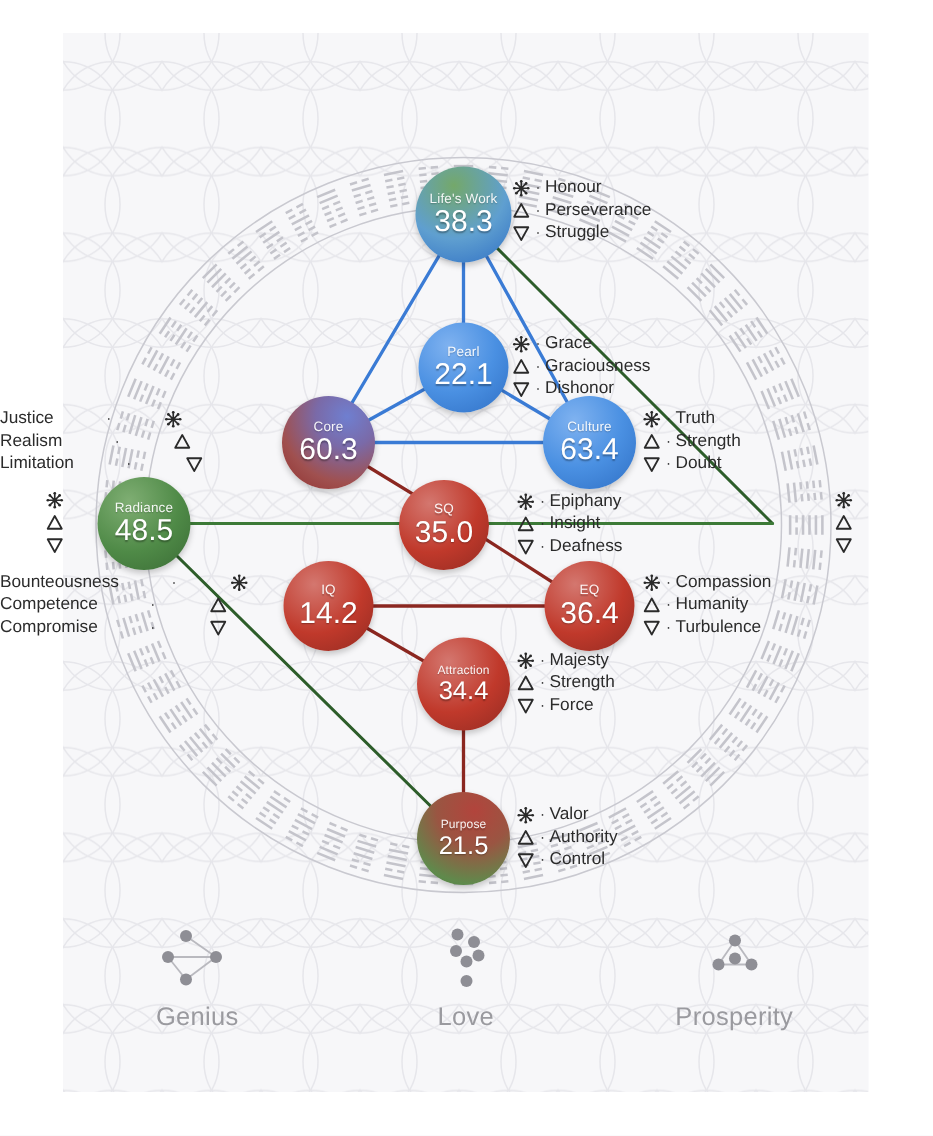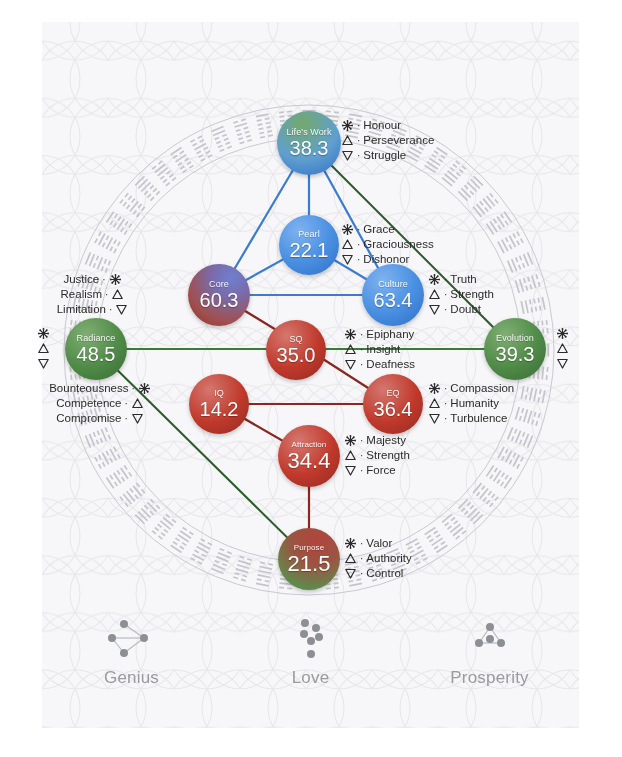--- a/index.html
+++ b/index.html
@@ -25,34 +25,34 @@
   .node{
     position:absolute;border-radius:50%;
     display:flex;flex-direction:column;align-items:center;justify-content:center;
     color:#ffffff;text-align:center;line-height:1;
     box-shadow:0 2px 4px rgba(0,0,0,.22);
   }
   .node .nm{font-size:9px;letter-spacing:.1px;opacity:.93;margin-bottom:1px;
             text-shadow:0 1px 1px rgba(0,0,0,.25);white-space:nowrap;}
   .node .vl{font-size:20px;font-weight:400;text-shadow:0 1px 1px rgba(0,0,0,.3);}
   .node.small .nm{font-size:8px;}
-  .node.small .vl{font-size:22px;}
+  .node.small .vl{font-size:17px;}
 
   .n-blue{background:radial-gradient(circle at 34% 26%, #7fb2f0 0%, #4a90e2 52%, #2f6fc4 100%);}
   .n-red{background:radial-gradient(circle at 34% 26%, #d4776f 0%, #c0392b 55%, #922b22 100%);}
   .n-green{background:radial-gradient(circle at 34% 26%, #7fae73 0%, #4f8a47 55%, #3a6b35 100%);}
   .n-core{background:radial-gradient(circle at 70% 22%, #6f7fd0 0%, #7a6aa8 32%, #a0504f 68%, #8f2f2c 100%);}
   .n-lifeswork{background:radial-gradient(circle at 40% 20%, #74a86a 0%, #5f9fd0 55%, #2f6fc4 100%);}
   .n-purpose{background:radial-gradient(circle at 62% 20%, #b2443c 0%, #9a5542 40%, #5f8a4c 78%, #4a7a40 100%);}
 
   
   .lblgrp{position:absolute;font-size:11.5px;color:#2b2b2b;line-height:15px;white-space:nowrap;}
   .lblgrp .row{display:flex;align-items:center;height:15px;}
   .lblgrp.right .row{justify-content:flex-start;}
-  .lblgrp.left .row{justify-content:center;}
+  .lblgrp.left .row{justify-content:flex-start;gap:32px;}
   .ico{width:13px;height:13px;display:inline-block;flex:0 0 13px;position:relative;}
   .dot{font-size:10px;color:#2b2b2b;padding:0 3px;line-height:13px;}
   .txt{line-height:15px;}
 
   
   .trio{position:absolute;left:42px;top:612px;width:537px;height:100px;
         display:flex;align-items:flex-start;}
   .trio .cell{flex:1;display:flex;flex-direction:column;align-items:center;}
   .trio .glyph{height:52px;display:flex;align-items:center;justify-content:center;}
   .trio .cap{font-size:17px;color:#9a9a9f;margin-top:4px;letter-spacing:.2px;}
@@ -847,24 +847,20 @@
   <div class="node n-green" style="left:65px;top:318px;width:62px;height:62px;">
     <span class="nm">Radiance</span>
     <span class="vl">48.5</span>
   </div>
 
   <div class="node n-red" style="left:266px;top:320px;width:60px;height:60px;">
     <span class="nm">SQ</span>
     <span class="vl">35.0</span>
   </div>
 
-  <div class="node n-green" style="left:484px;top:318px;width:62px;height:62px;">
-    <span class="nm">Evolution</span>
-    <span class="vl">39.3</span>
-  </div>
 
   <div class="node n-red" style="left:189px;top:374px;width:60px;height:60px;">
     <span class="nm">IQ</span>
     <span class="vl">14.2</span>
   </div>
 
   <div class="node n-red" style="left:363px;top:374px;width:60px;height:60px;">
     <span class="nm">EQ</span>
     <span class="vl">36.4</span>
   </div>

